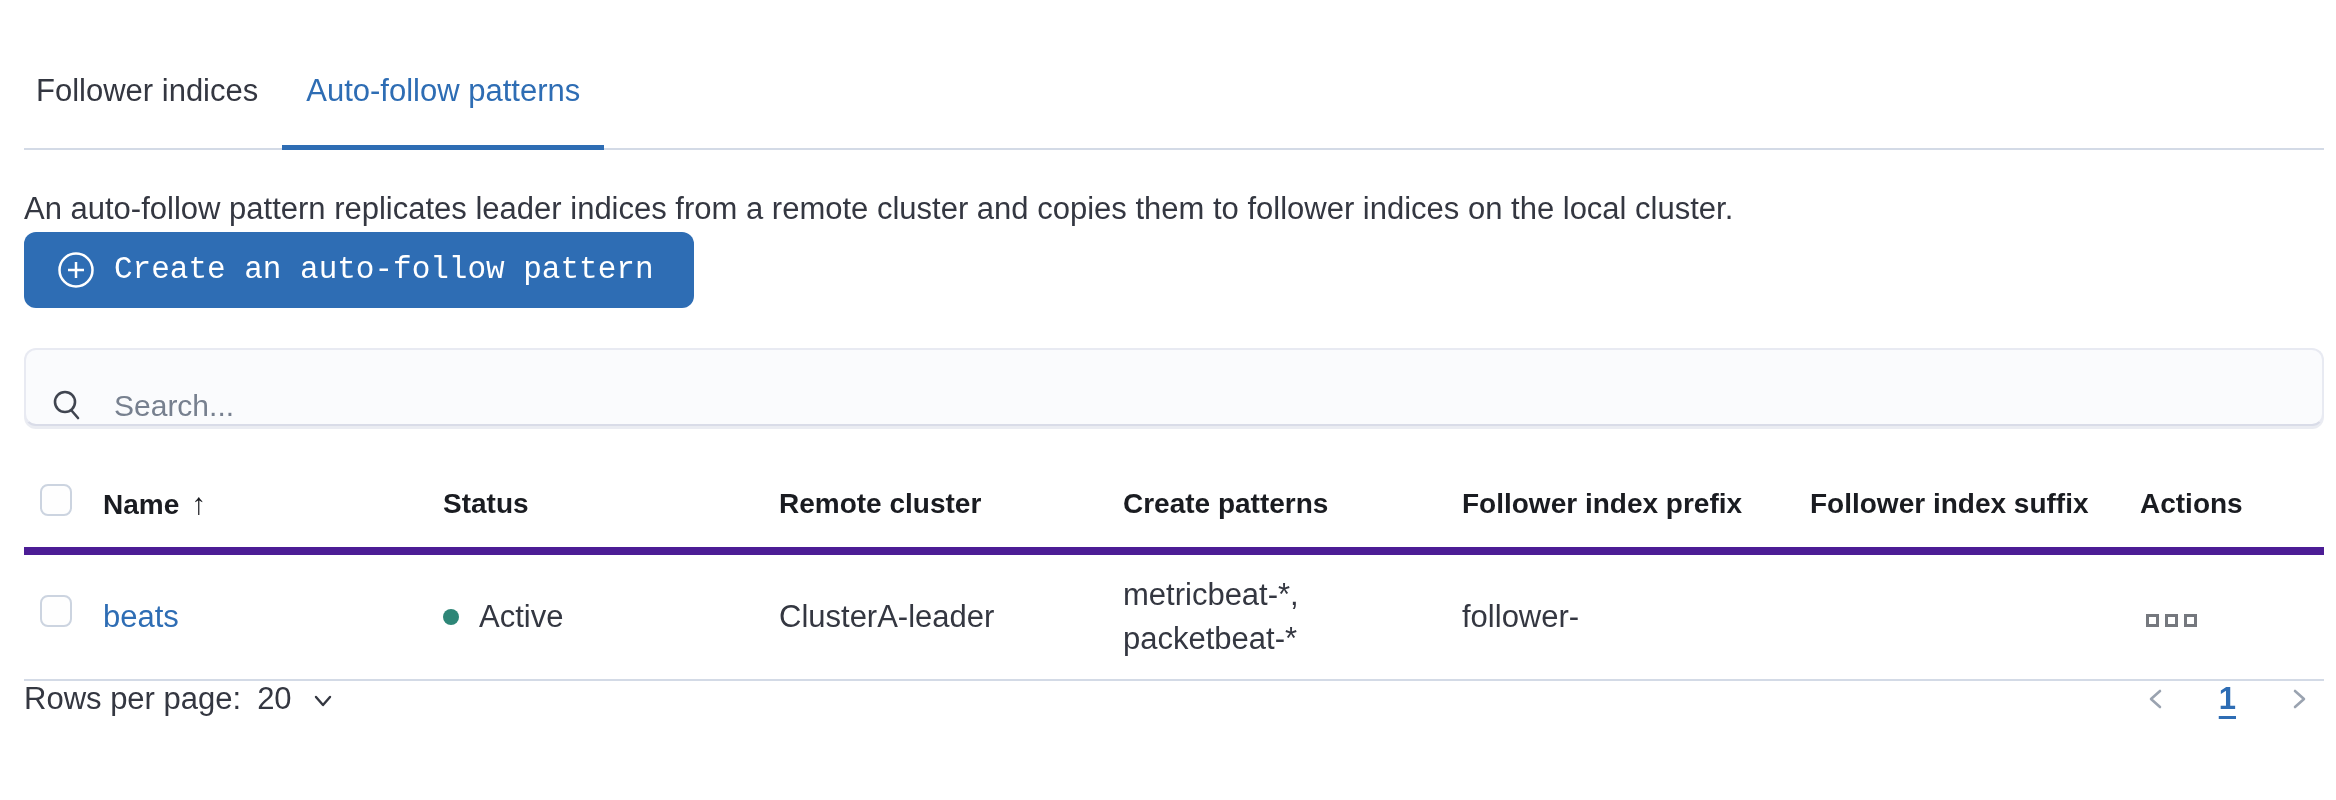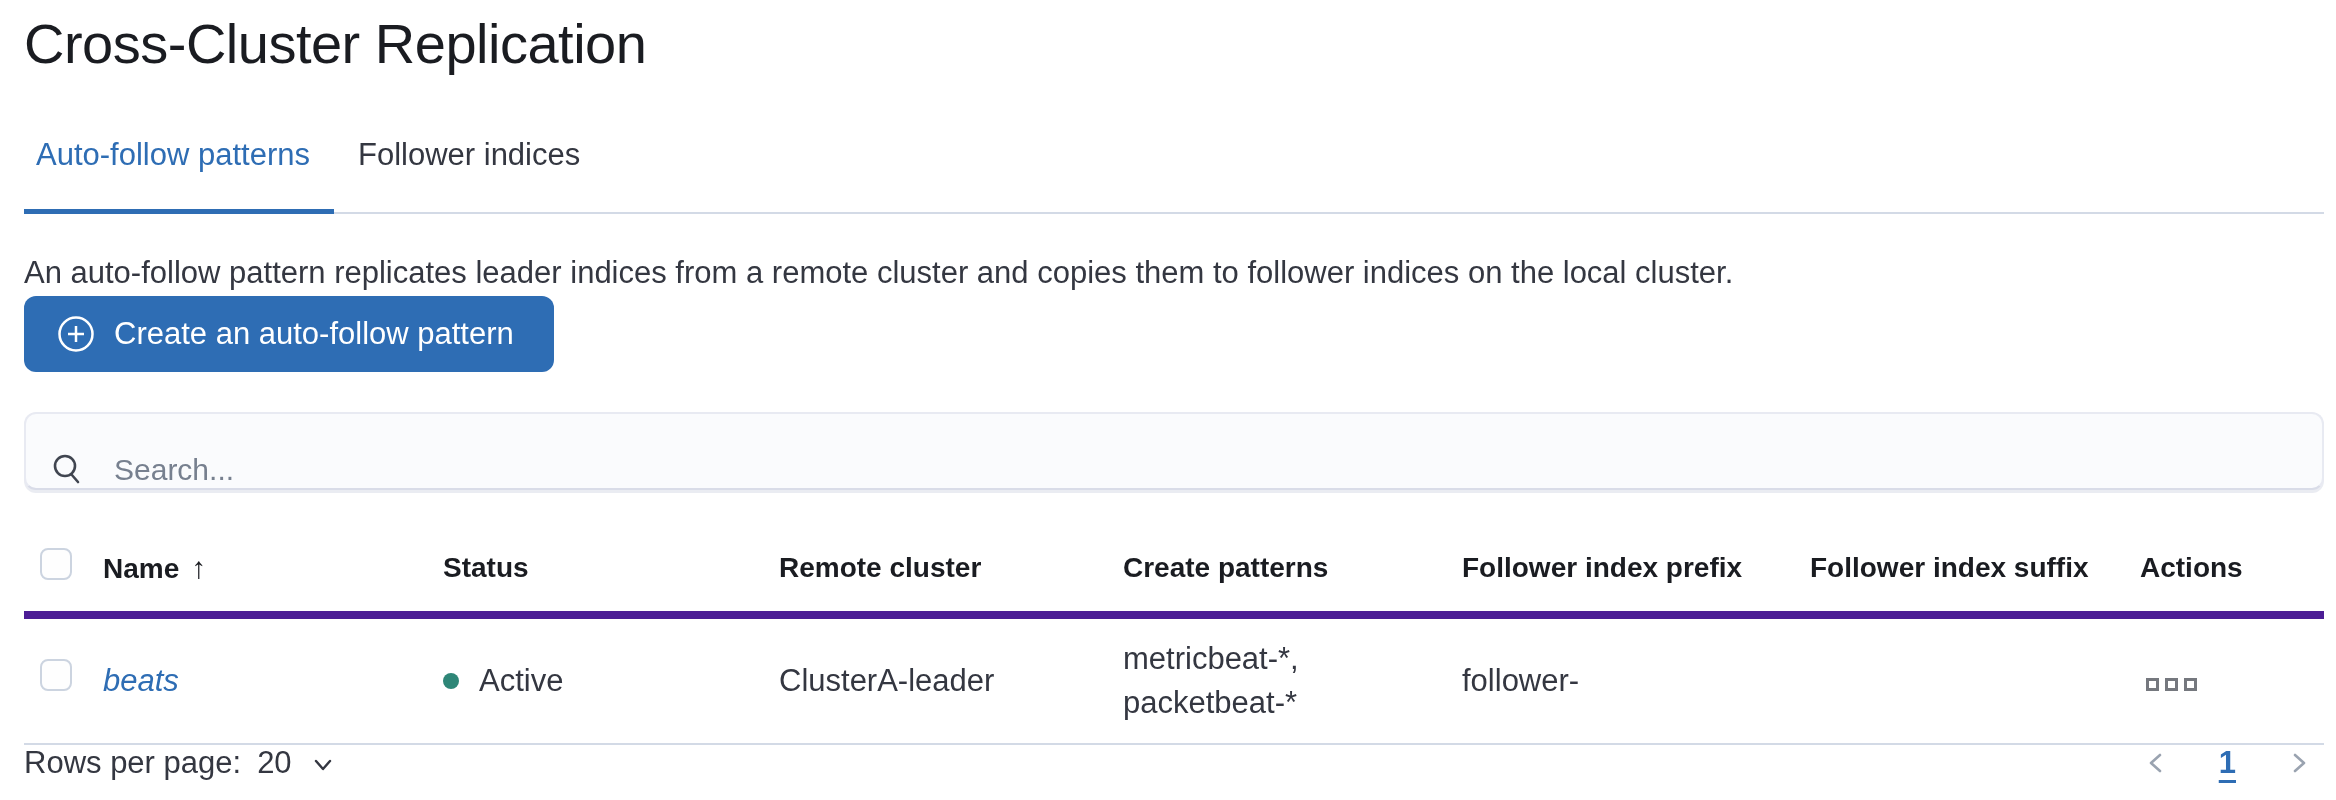--- a/index.html
+++ b/index.html
@@ -65,21 +65,21 @@
   }
   .create-btn {
     flex: 0 0 auto;
     display: inline-flex;
     align-items: center;
     gap: 18px;
     background: var(--accent, #2e6db4);
     color: #ffffff;
     border: none;
     border-radius: 12px;
-    font-family: Liberation Sans, sans-serif;
+    font-family: Liberation Mono, monospace;
     font-size: 31px;
     font-weight: 500;
     line-height: 36px;
     padding: 20px 40px 20px 32px;
     cursor: pointer;
     height: 76px;
   }
   .plus-circle-svg { width: 40px; height: 40px; display: block; }
 
   
@@ -150,21 +150,20 @@
     border-radius: 8px;
     background: #fefefe;
     margin-left: 16px;
     cursor: pointer;
     display: inline-block;
   }
   .name-link {
     color: var(--accent, #2e6db4);
     text-decoration: none;
     cursor: pointer;
-    font-style: italic;
   }
   .status-cell { display: flex; align-items: center; }
   .status-dot {
     width: 16px; height: 16px;
     border-radius: 50%;
     background: var(--status-green, #2e8677);
     margin-right: 20px;
     flex: 0 0 auto;
   }
   .leader-patterns-text { display: inline-block; max-width: 280px; }
@@ -214,25 +213,24 @@
     text-decoration-thickness: 3px;
     text-underline-offset: 7px;
     cursor: pointer;
   }
 </style>
 </head>
 <body>
 
 <div class="container">
 
-  <h1 class="page-title">Cross-Cluster Replication</h1>
 
   <div class="tabs">
+    <div class="tab">Follower indices</div>
     <div class="tab active">Auto-follow patterns</div>
-    <div class="tab">Follower indices</div>
   </div>
 
   <div class="intro-row">
     <p class="intro-text">An auto-follow pattern replicates leader indices from a remote cluster and copies them to follower indices on the local cluster.</p>
     <button class="create-btn">
       <svg class="plus-circle-svg" viewBox="0 0 40 40" fill="none">
         <circle cx="20" cy="20" r="16.5" stroke="#ffffff" stroke-width="2.5"></circle>
         <line x1="20" y1="12" x2="20" y2="28" stroke="#ffffff" stroke-width="2.5"></line>
         <line x1="12" y1="20" x2="28" y2="20" stroke="#ffffff" stroke-width="2.5"></line>
       </svg>

